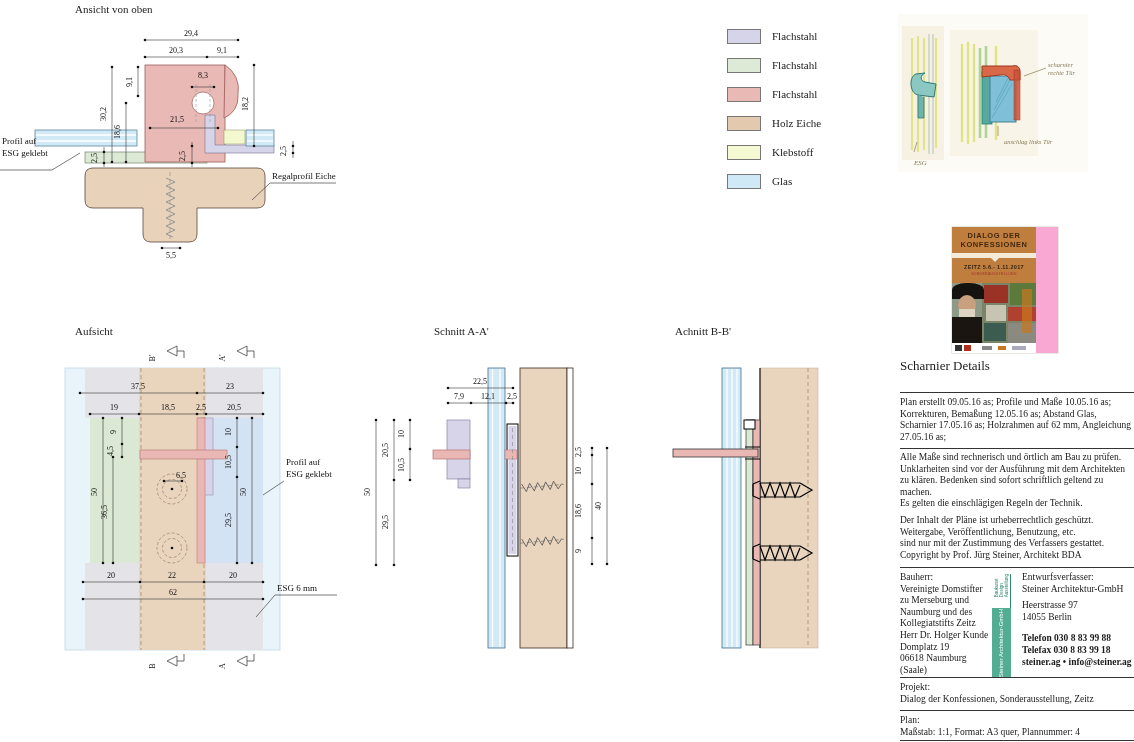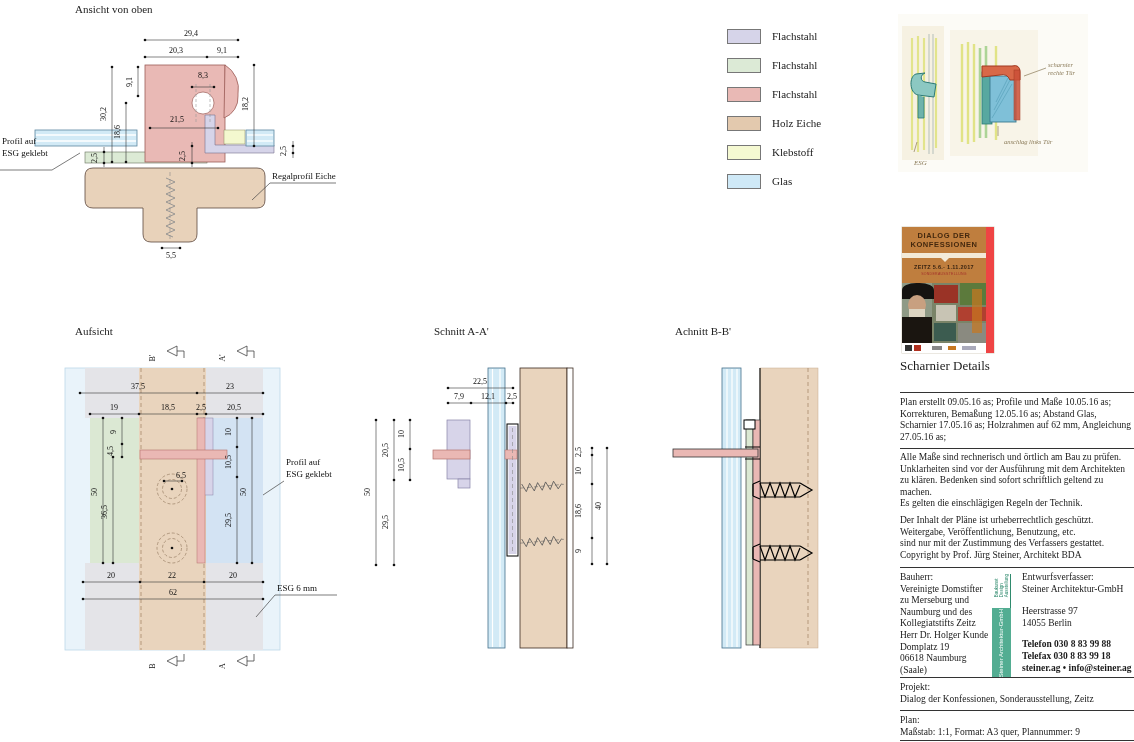--- a/index.html
+++ b/index.html
@@ -21,21 +21,21 @@
   .rc-title{font-size:13px;line-height:15px;}
   .pre{white-space:pre-line;}
   .hr{position:absolute;left:900px;width:234px;border-top:0.9px solid #333;height:0;}
   .addr-grid{display:grid;grid-template-columns:92px 30px 112px;}
   .badge{width:19px;height:104px;display:flex;flex-direction:column;margin-top:2px;}
   .badge-top{height:34px;border-right:1px solid #2f8a6d;display:flex;align-items:flex-start;justify-content:center;}
   .badge-top span{writing-mode:vertical-rl;transform:rotate(180deg);font-size:4.5px;line-height:5px;color:#2f8a6d;white-space:pre-line;font-family:"Liberation Sans",sans-serif;}
   .badge-main{flex:1;background:#53ad92;display:flex;align-items:center;justify-content:center;}
   .badge-main span{writing-mode:vertical-rl;transform:rotate(180deg);font-size:6px;color:#fff;white-space:nowrap;font-family:"Liberation Sans",sans-serif;}
   
-  .poster{position:absolute;left:902px;top:227px;width:92px;height:126px;background:#ef4444;box-shadow:0 0 0 0.5px #d8d2c4;}
+  .poster{position:absolute;left:952px;top:227px;width:106px;height:126px;background:#f9a8d4;box-shadow:0 0 0 0.5px #d8d2c4;}
   .poster-head{position:absolute;left:0;top:0;width:84px;height:56px;background:#bf7e3e;text-align:center;}
   .poster-t1,.poster-t2{font-family:"Liberation Sans",sans-serif;font-weight:bold;font-size:7.5px;line-height:8.5px;letter-spacing:0.6px;color:#44280e;}
   .poster-t1{margin-top:5px;}
   .poster-stripe{position:absolute;left:0;top:26px;width:84px;height:5px;background:#f3ead8;}
   .poster-notch{position:absolute;left:39px;top:31px;width:0;height:0;border-left:4px solid transparent;border-right:4px solid transparent;border-top:4px solid #f3ead8;}
   .poster-date{position:absolute;left:0;top:37px;width:84px;text-align:center;font-family:"Liberation Sans",sans-serif;font-weight:bold;font-size:5.5px;color:#3a2412;letter-spacing:0.3px;}
   .poster-sub{position:absolute;left:0;top:45px;width:84px;text-align:center;font-family:"Liberation Sans",sans-serif;font-size:3.5px;color:#a3302a;letter-spacing:0.3px;}
   .poster-body{position:absolute;left:0;top:56px;width:84px;height:60px;background:#8f9a86;overflow:hidden;}
   .poster-foot{position:absolute;left:0;top:116px;width:84px;height:10px;background:#fff;}
   .tile{position:absolute;}
@@ -537,34 +537,34 @@
 Ausstellung</span>
         </div>
         <div class="badge-main">
           <span>Steiner Architektur-GmbH</span>
         </div>
       </div>
     </div>
     <div>
       <div class="rc-label">Entwurfsverfasser:</div>
       <div>Steiner Architektur-GmbH</div>
-      <div class="pre" style="margin-top:11px;">Heerstrasse 97
+      <div class="pre" style="margin-top:5px;">Heerstrasse 97
 14055 Berlin</div>
       <div class="pre" style="margin-top:10px;font-weight:bold;">Telefon 030 8 83 99 88
 Telefax 030 8 83 99 18
 steiner.ag • info@steiner.ag</div>
     </div>
   </div>
   <div class="hr" style="top:677px;"></div>
 
   <div class="rc" style="top:682px;">
     <div>Projekt:</div>
     <div>Dialog der Konfessionen, Sonderausstellung, Zeitz</div>
   </div>
   <div class="hr" style="top:710px;"></div>
 
   <div class="rc" style="top:715px;">
     <div>Plan:</div>
-    <div>Maßstab: 1:1,  Format: A3 quer, Plannummer: 9</div>
+    <div>Maßstab: 1:1,  Format: A3 quer, Plannummer: 4</div>
   </div>
   <div class="hr" style="top:740px;"></div>
 
 </div>
 
 </body></html>

